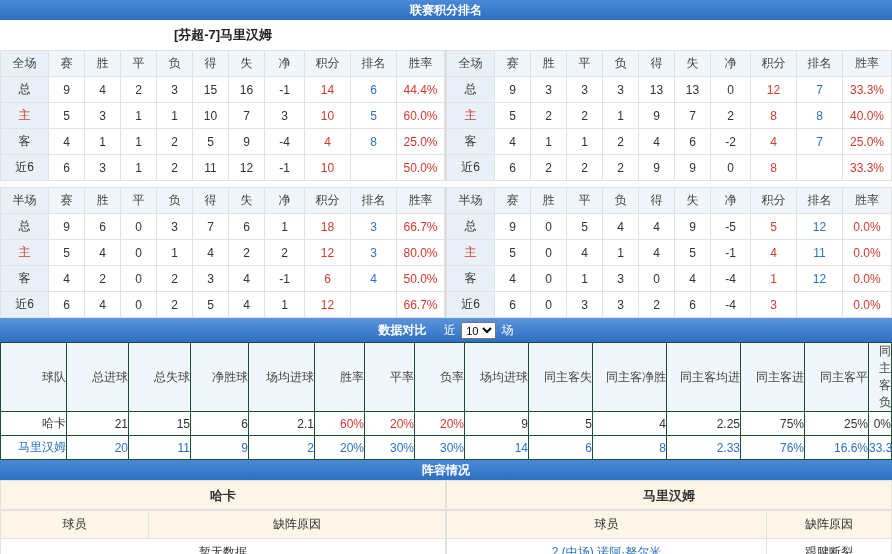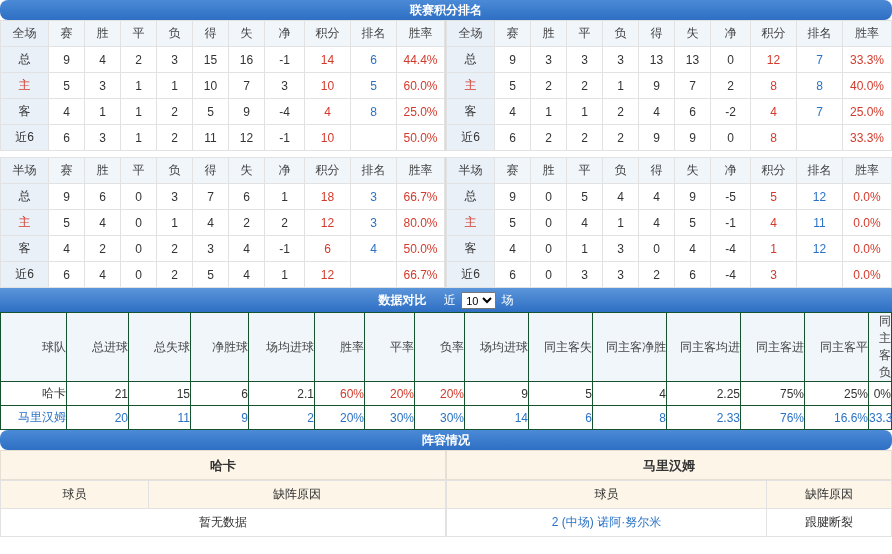--- a/index.html
+++ b/index.html
@@ -16,21 +16,20 @@
     background: #2e6fc4;
     color: #ffffff;
     text-align: center;
     font-weight: bold;
     font-size: 12px;
     line-height: 20px;
     height: 20px;
   }
   .banner-grad {
     background: linear-gradient(to bottom, #4b8ad6 0%, #2e6fc4 100%);
-    border-radius: 8px;
   }
   .split {
     display: flex;
     width: 892px;
   }
   .half {
     width: 446px;
   }
   .half.left { border-right: 1px solid #d9d9d9; }
   .team-title {
@@ -138,20 +137,23 @@
   table.lineup th { background: #fdf6e8; color: #333; }
   table.lineup td.empty { color: #333; }
   .player { color: #2a72c4; }
 </style>
 </head>
 <body>
 
 <div class="banner banner-grad">联赛积分排名</div>
 
 <div class="split">
+  <div class="half">
+    <div class="team-title">[芬超-7]马里汉姆</div>
+  </div>
 </div>
 
 <div class="split">
   <div class="half left">
     <table class="stat">
       <thead>
         <tr>
           <th class="hdr-left" style="width:48px">全场</th>
           <th style="width:36px">赛</th>
           <th style="width:36px">胜</th>

